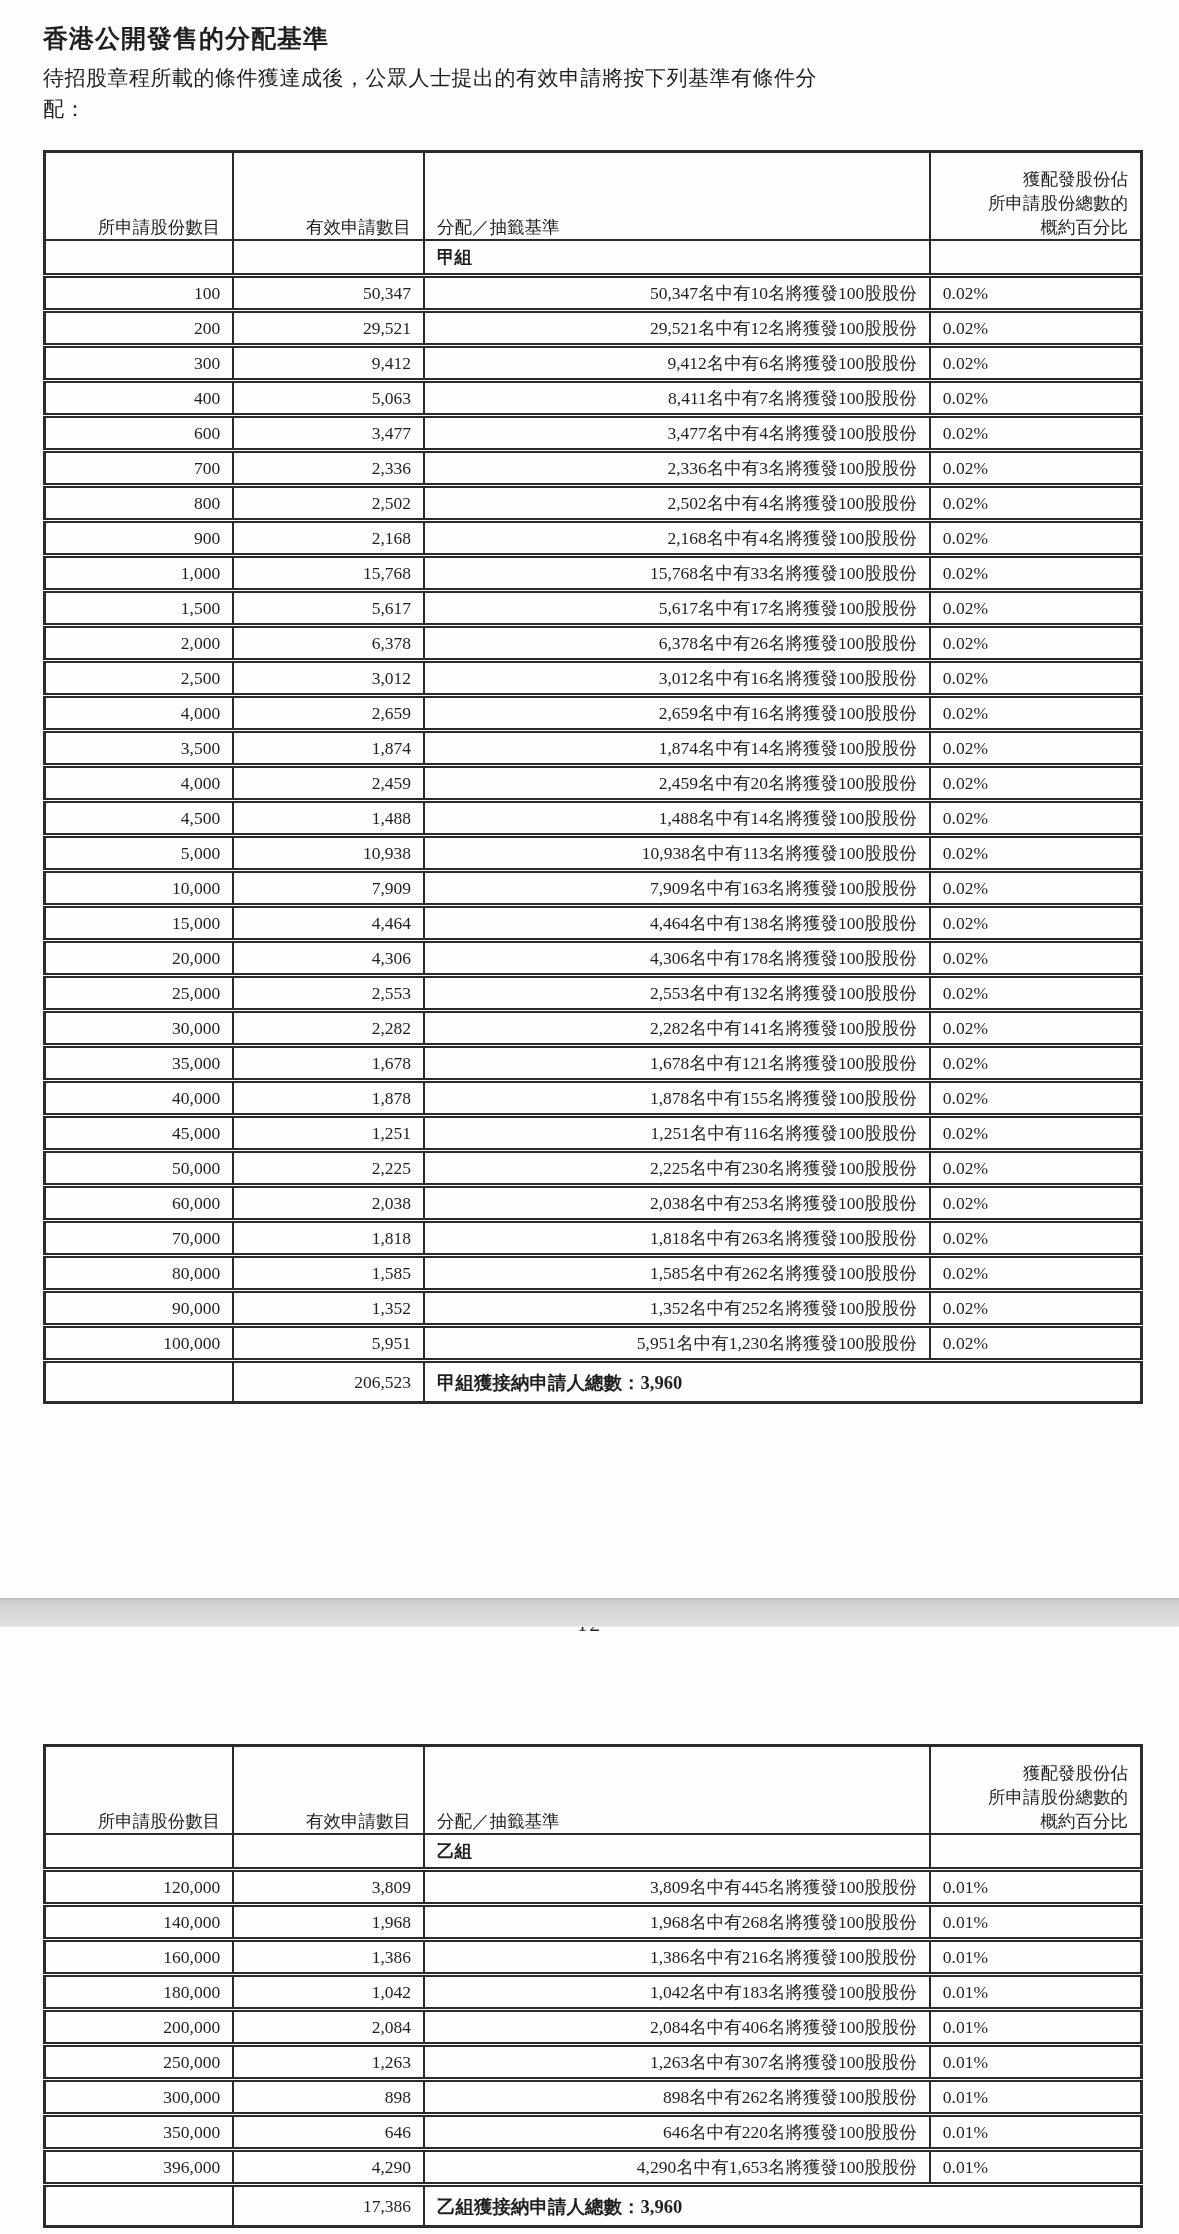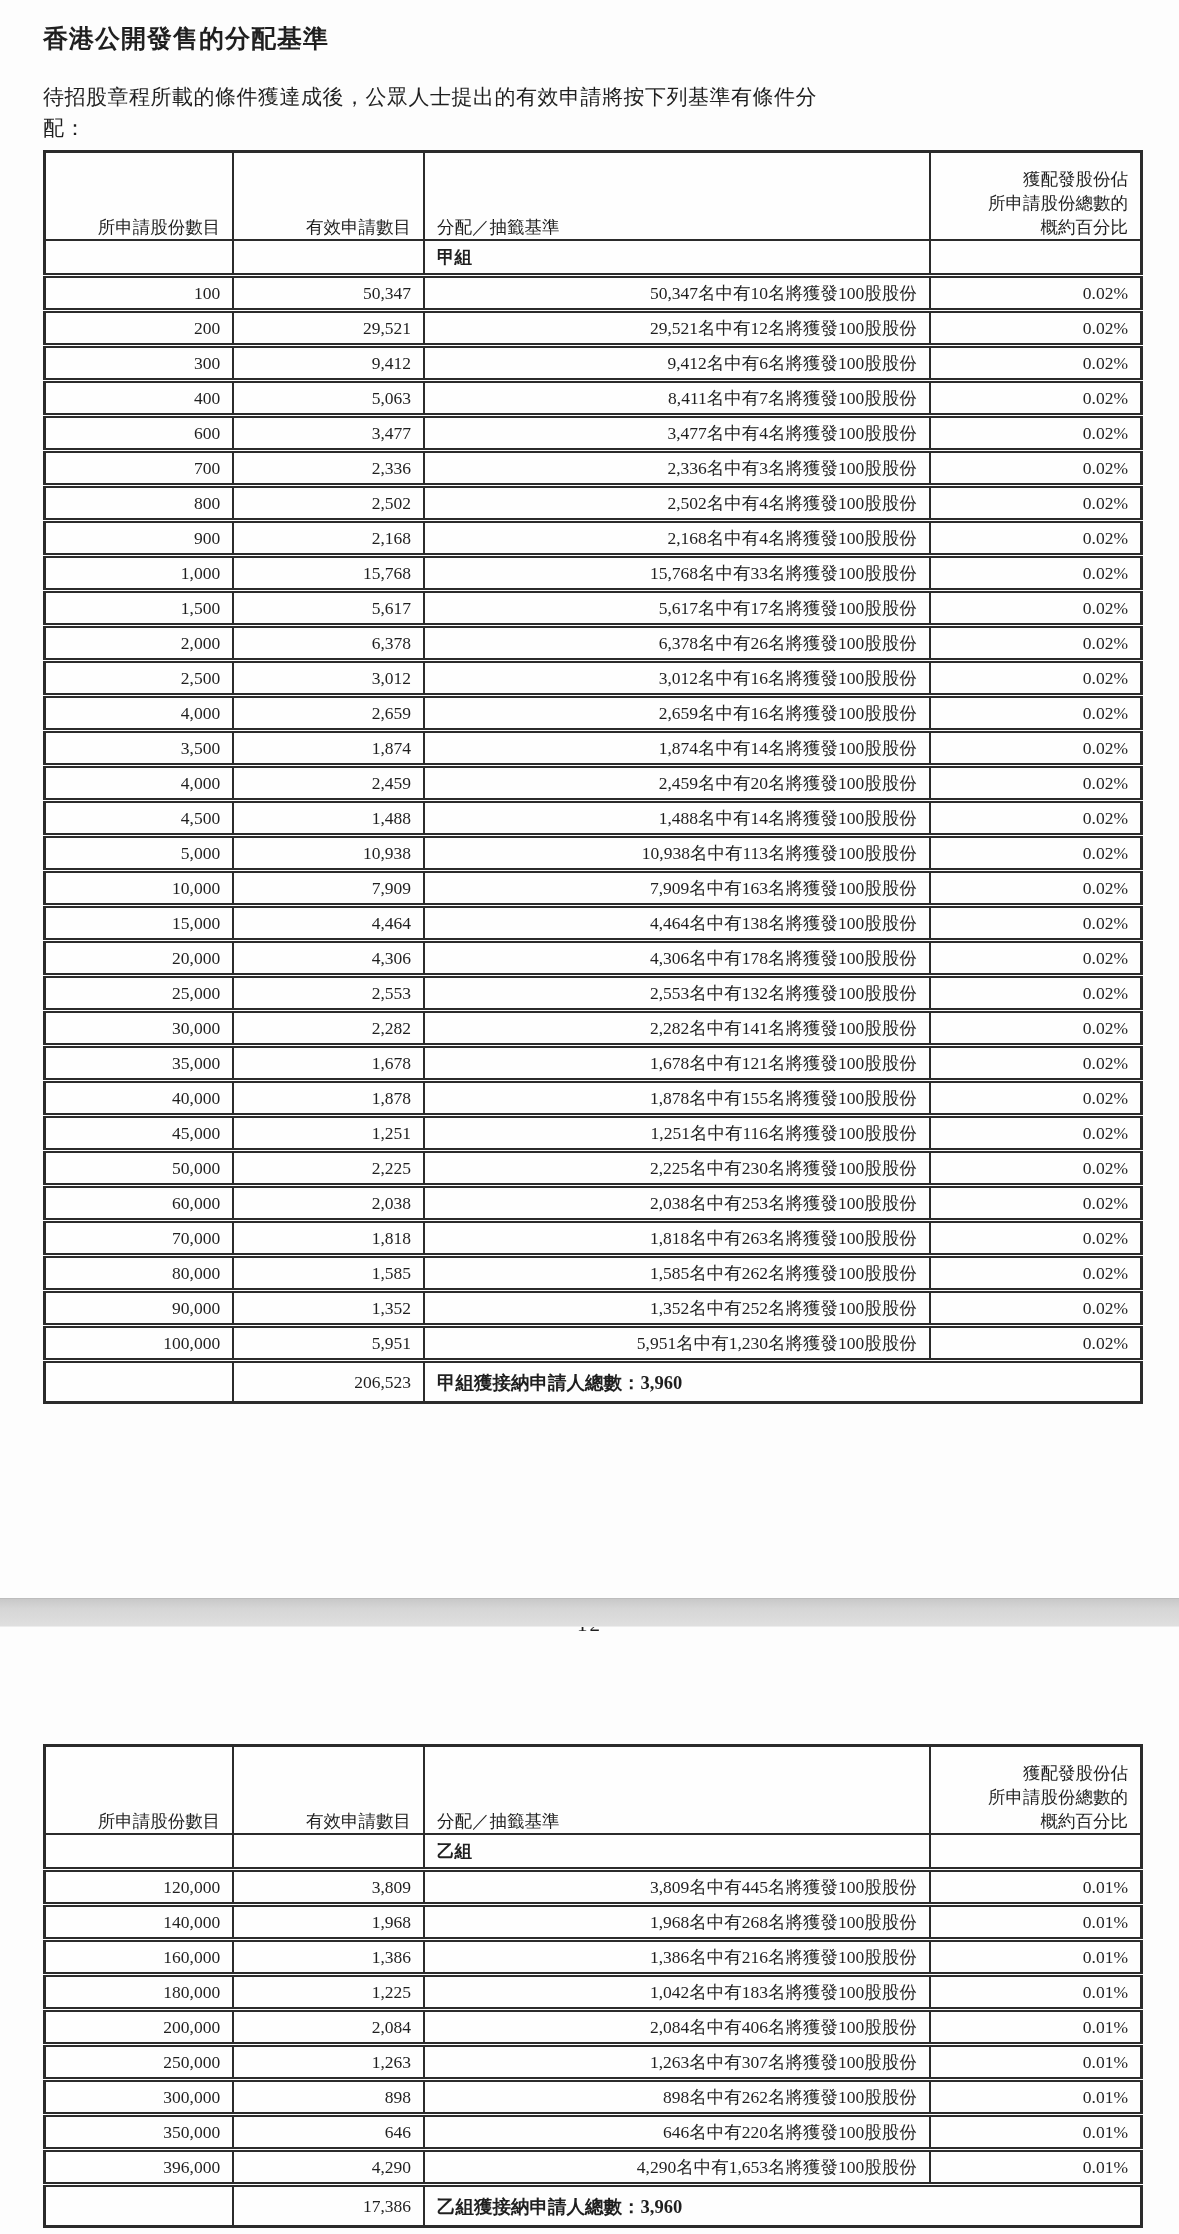--- a/index.html
+++ b/index.html
@@ -11,21 +11,21 @@
     color: #1f1f1f;
   }
   .canvas { position: relative; width: 1022px; height: 2234px; }
 
   .doc-title {
     position: absolute; top: 22px; left: 43px;
     font-size: 25px; font-weight: 700; letter-spacing: 1px;
   }
   .intro {
     position: absolute; top: 63px; left: 43px; width: 1105px;
-    font-size: 21px; line-height: 31px; letter-spacing: 0.5px; margin-top: 19px;
+    font-size: 21px; line-height: 31px; letter-spacing: 0.5px;
   }
 
   table.alloc {
     position: absolute; left: 43px;
     width: 1100px;
     border-collapse: collapse;
     table-layout: fixed;
     background: #fefefe;
   }
   table.alloc.table-a { top: 150px; }
@@ -61,21 +61,21 @@
     border-bottom: 5px double #2b2b2b;
     text-align: left;
     font-weight: bold;
   }
   tr.data-row td {
     height: 30px;
     border-bottom: 5px double #2b2b2b;
   }
   td.col-shares, td.col-apps { text-align: right; font-size: 18px; }
   td.col-basis { text-align: right; font-size: 18px; }
-  td.col-pct { text-align: right; font-size: 18px; }
+  td.col-pct { font-size: 18px; }
 
   tr.total-row td {
     height: 38px;
     border-bottom: none;
   }
   tr.total-row td.total-note {
     font-weight: 700;
     text-align: left;
     font-size: 18.5px;
   }
@@ -368,21 +368,21 @@
           <td class="col-pct">0.01%</td>
         </tr>
         <tr class="data-row">
           <td class="col-shares">160,000</td>
           <td class="col-apps">1,386</td>
           <td class="col-basis">1,386名中有216名將獲發100股股份</td>
           <td class="col-pct">0.01%</td>
         </tr>
         <tr class="data-row">
           <td class="col-shares">180,000</td>
-          <td class="col-apps">1,225</td>
+          <td class="col-apps">1,042</td>
           <td class="col-basis">1,042名中有183名將獲發100股股份</td>
           <td class="col-pct">0.01%</td>
         </tr>
         <tr class="data-row">
           <td class="col-shares">200,000</td>
           <td class="col-apps">2,084</td>
           <td class="col-basis">2,084名中有406名將獲發100股股份</td>
           <td class="col-pct">0.01%</td>
         </tr>
         <tr class="data-row">

